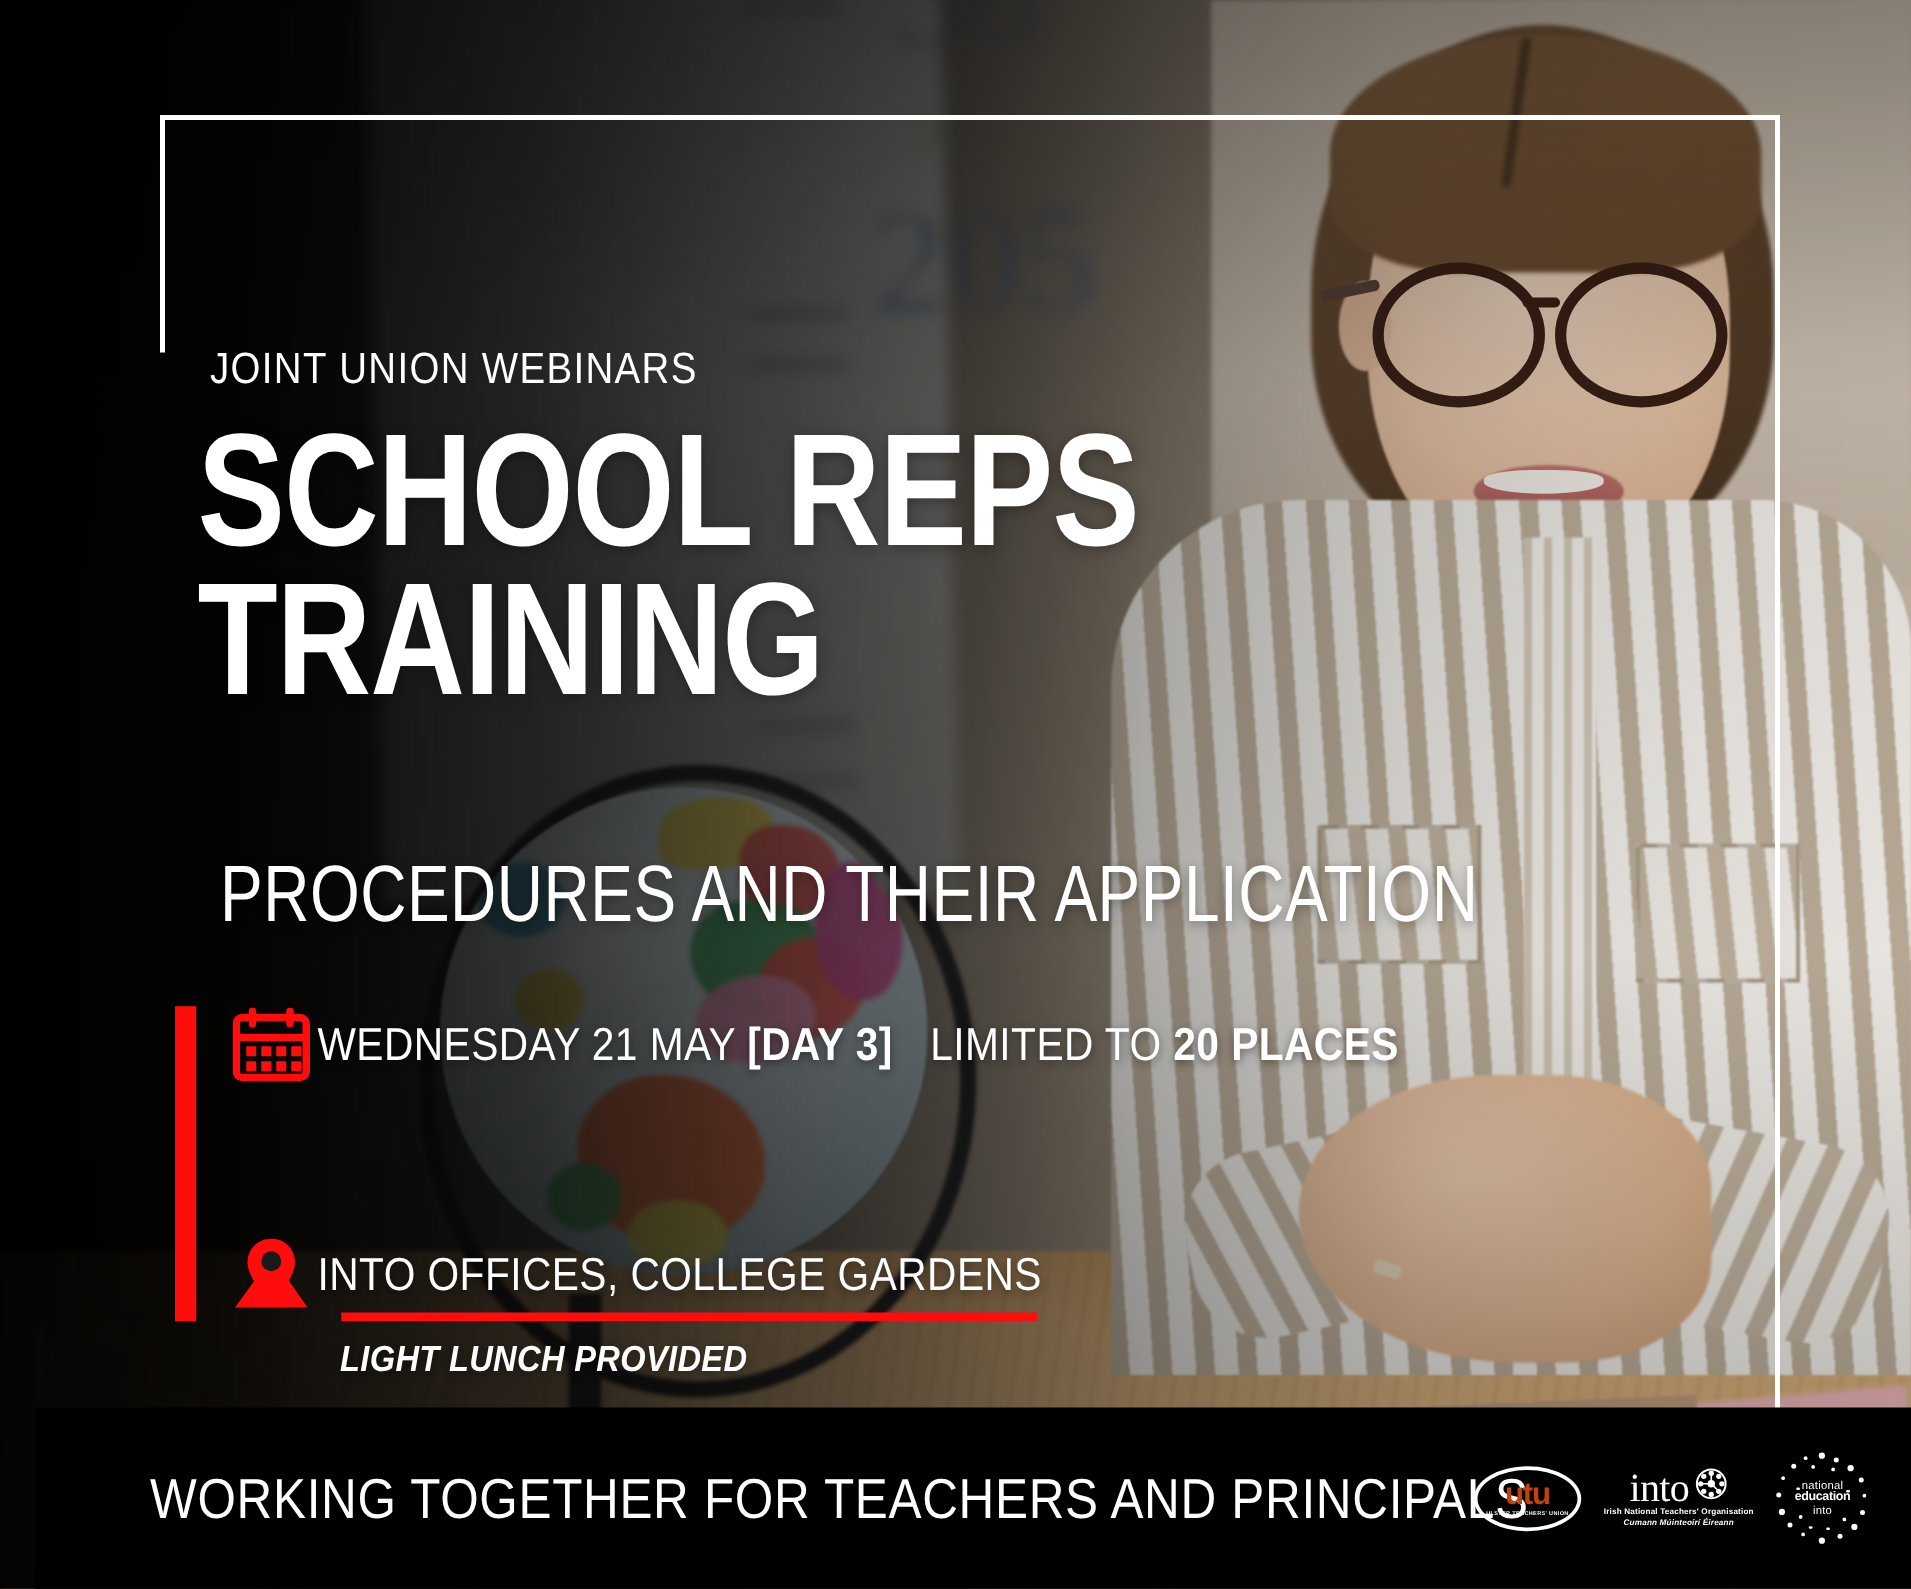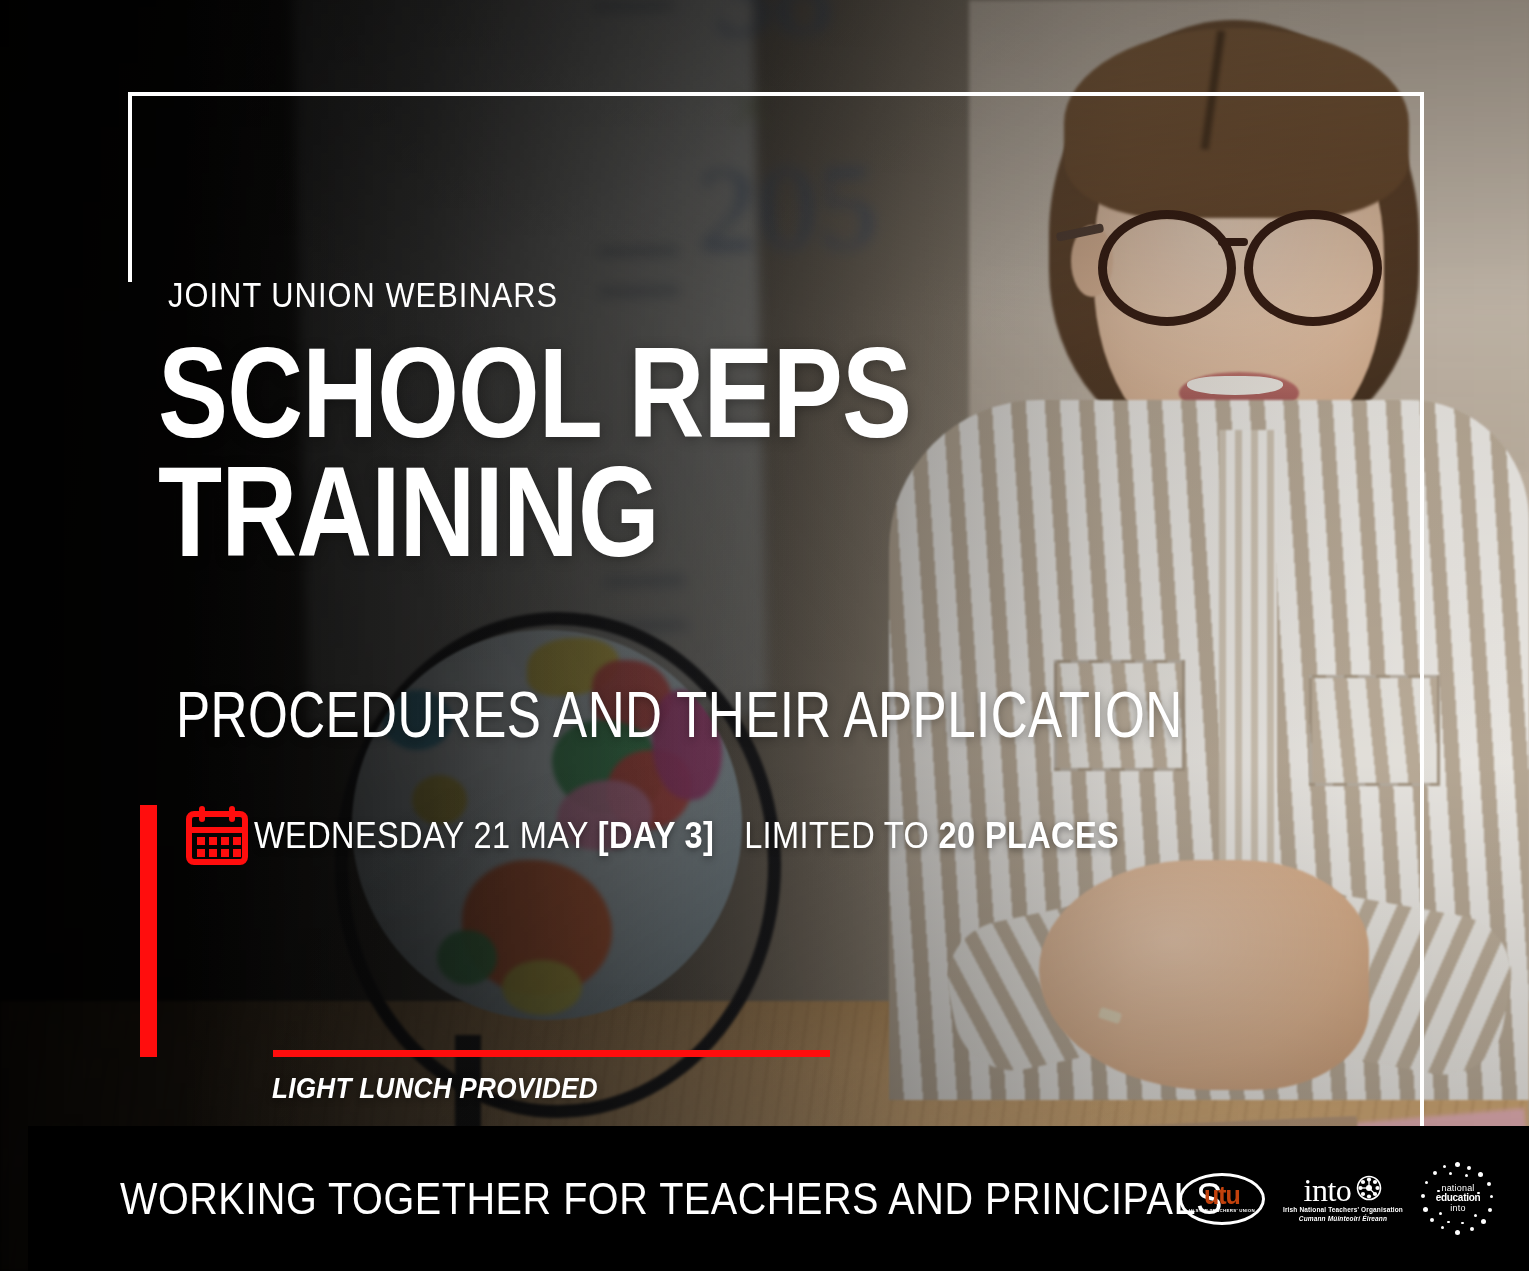--- a/index.html
+++ b/index.html
@@ -648,20 +648,30 @@
           <rect x="11" y="43" width="8" height="8" fill="#ff0d0d"></rect>
           <rect x="23" y="43" width="8" height="8" fill="#ff0d0d"></rect>
           <rect x="35" y="43" width="8" height="8" fill="#ff0d0d"></rect>
           <rect x="47" y="43" width="8" height="8" fill="#ff0d0d"></rect>
         </svg>
       </div>
       <div class="detail-text"><span>WEDNESDAY 21 MAY </span><b>[DAY 3]</b><span class="gap"></span><span>LIMITED TO </span><b>20 PLACES</b></div>
     </div>
 
 
+    <div class="detail-row row-loc">
+      <div class="icon-slot">
+        <svg width="62" height="60" viewBox="0 0 62 60" aria-hidden="true">
+          <path d="M31 1 C20 1 12 9.5 12 20 C12 33 31 54 31 54 C31 54 50 33 50 20 C50 9.5 42 1 31 1 Z" fill="#ff0d0d"></path>
+          <circle cx="31" cy="19" r="8" fill="#1a1a1a"></circle>
+          <path d="M2 56 L18 34 L31 50 L44 33 L60 56 Z" fill="#ff0d0d"></path>
+        </svg>
+      </div>
+      <div class="detail-text">INTO OFFICES, COLLEGE GARDENS</div>
+    </div>
 
     <div class="loc-underline"></div>
     <div class="lunch">LIGHT LUNCH PROVIDED</div>
   </div>
 
   <div class="footer">
     <div class="footer-tagline">WORKING TOGETHER FOR TEACHERS AND PRINCIPALS</div>
 
     <div class="logos">
 

